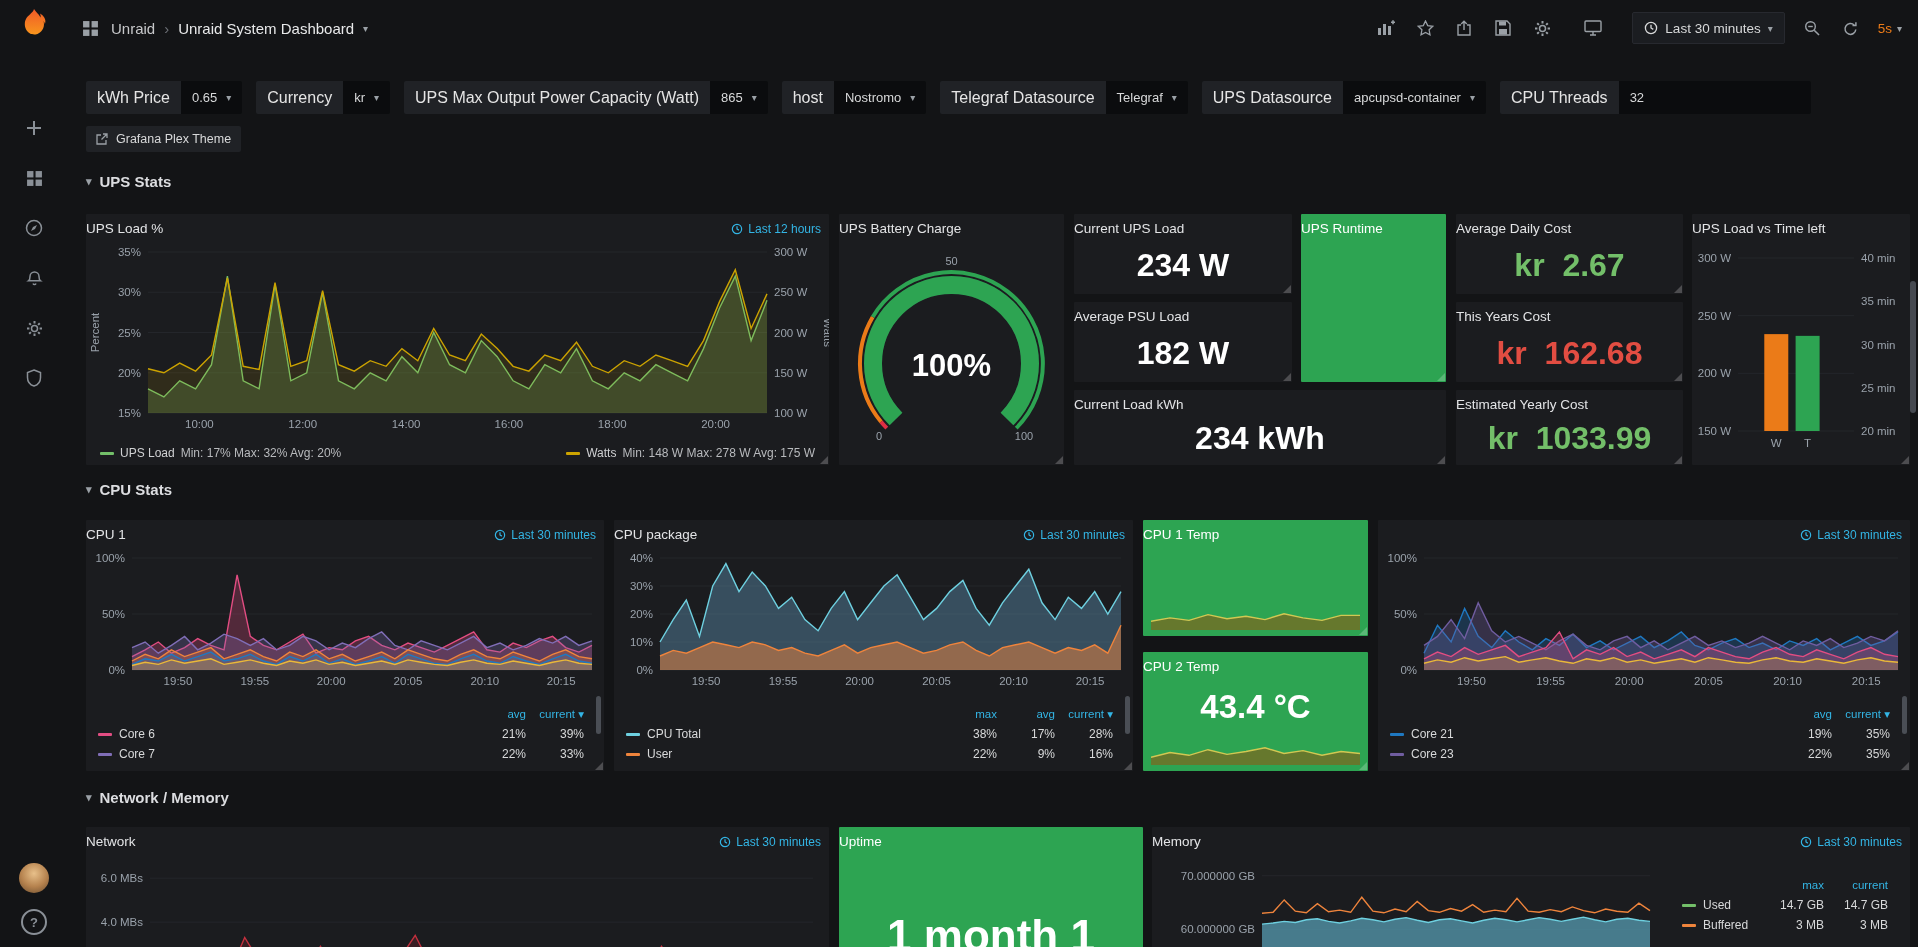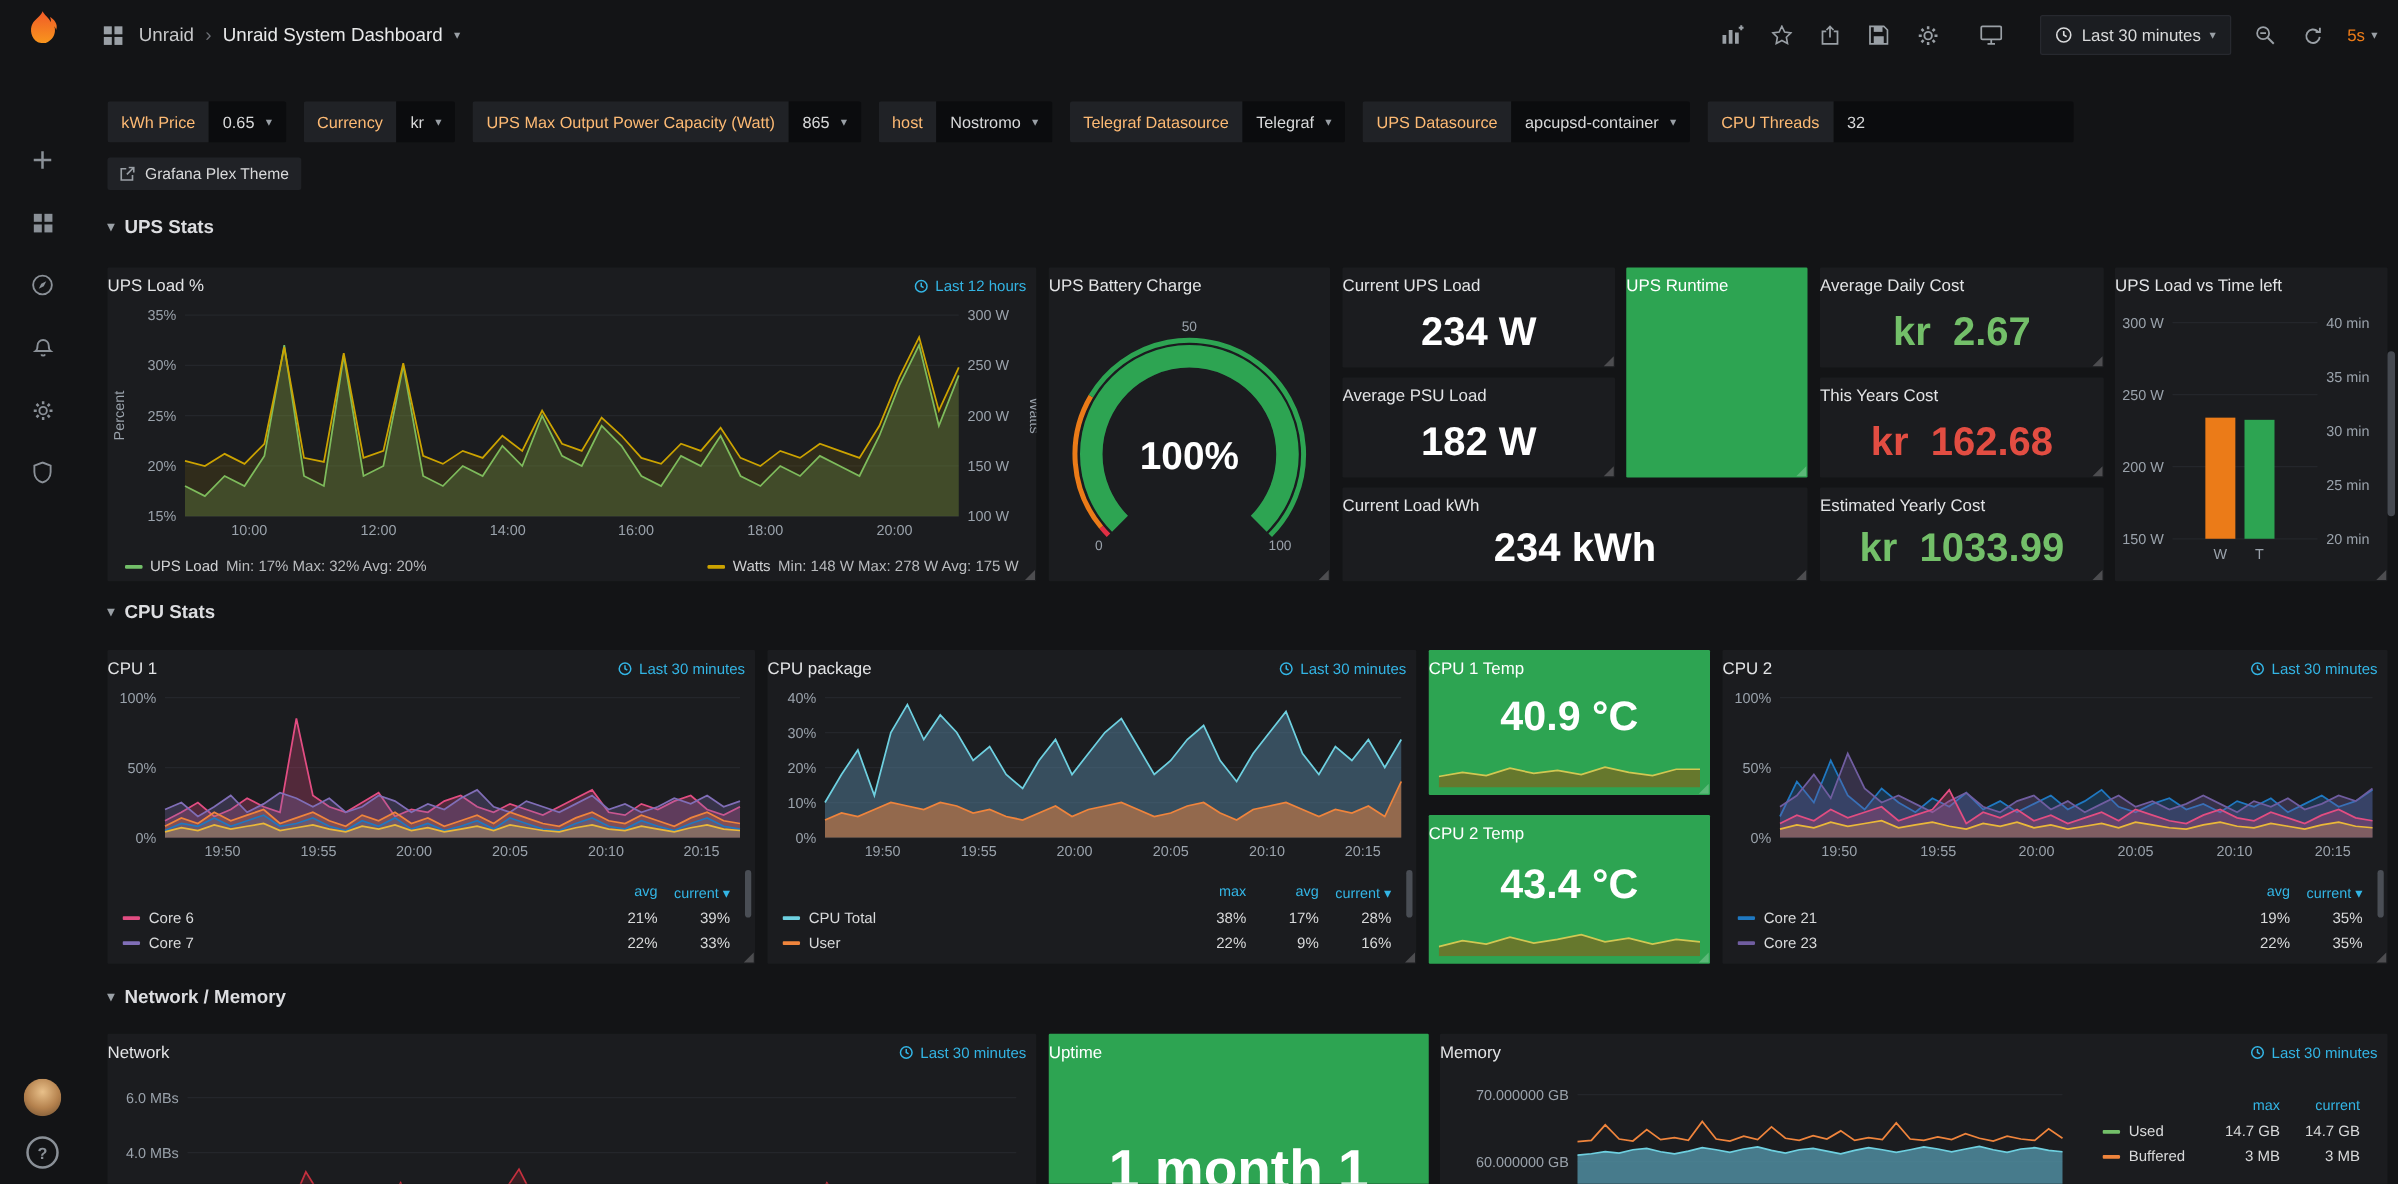--- a/index.html
+++ b/index.html
@@ -21,21 +21,21 @@
 .vcaret{color:#9aa0a6;font-size:10px}
 .nav-right{display:flex;align-items:center;gap:15px}
 .nbtn{width:24px;height:24px;display:flex;align-items:center;justify-content:center;cursor:pointer;color:#9aa0a6;font-size:17px}
 .gap-left{margin-left:12px}
 .time-chip{display:flex;align-items:center;gap:7px;height:30px;padding:0 11px;background:#1b1d21;border:1px solid #27292f;border-radius:2px;font-size:13.5px;color:#d8d9da;cursor:pointer}
 .refresh-chip{display:flex;align-items:center;gap:5px;font-size:13.5px;color:#eb7b18;cursor:pointer}
 
 .dash{position:absolute;left:68px;top:56px;right:0;bottom:0}
 .vars-row{position:absolute;left:18px;top:25px;display:flex;gap:14px}
 .var-chip{display:flex;height:33px;border-radius:2px;overflow:hidden}
-.var-label{display:flex;align-items:center;padding:16px 11px;background:#202226;color:#fdba74;font-size:13px;white-space:nowrap}
+.var-label{display:flex;align-items:center;padding:16px 11px;background:#202226;color:#e5e5e5;font-size:16px;white-space:nowrap}
 .var-value{display:flex;align-items:center;gap:9px;padding:0 11px;background:#0b0c0e;color:#d8d9da;font-size:13px;cursor:pointer;white-space:nowrap}
 .var-value.is-input{width:170px;cursor:text}
 .links-row{position:absolute;left:18px;top:70px;display:flex;gap:10px}
 .dash-link{display:flex;align-items:center;gap:8px;height:26px;padding:0 10px;background:#202226;border-radius:2px;font-size:12.5px;color:#d8d9da;cursor:pointer;text-decoration:none}
 .row-header{position:absolute;display:flex;align-items:center;gap:8px;font-size:15px;font-weight:700;color:#dcdde0;cursor:pointer}
 .row-chev{color:#9aa0a6;font-size:11px}
 
 .panel{position:absolute;background:#1b1c1f;border-radius:1px}
 .panel::after{content:"";position:absolute;right:1px;bottom:1px;border-left:8px solid transparent;border-bottom:8px solid rgba(255,255,255,0.22)}
 .panel.green{background:#2da452}
@@ -514,37 +514,35 @@
             <span class="lg-val">22%</span>
             <span class="lg-val">9%</span>
             <span class="lg-val">16%</span>
           </div>
         </div>
       <div class="legend-scroll"></div>
     </section>
 
     <section class="panel green" style="left:1075px;top:464px;width:225px;height:116px">
       <h2 class="ptitle">CPU 1 Temp</h2>
-      <div class="temp-value">40.9 °C</div>
       <svg class="spark" width="209" height="26">
           <path d="M0.0 17.2L19.0 13.9L38.0 16.4L57.0 10.6L76.0 14.7L95.0 12.3L114.0 15.6L133.0 9.8L152.0 13.9L171.0 16.4L190.0 11.4L209.0 11.4L209 26L0 26Z" fill="rgba(122,106,34,0.75)"></path>
           <path d="M0.0 17.2L19.0 13.9L38.0 16.4L57.0 10.6L76.0 14.7L95.0 12.3L114.0 15.6L133.0 9.8L152.0 13.9L171.0 16.4L190.0 11.4L209.0 11.4" fill="none" stroke="rgba(224,206,84,0.9)" stroke-width="1.4"></path>
         </svg>
     </section>
     <section class="panel green" style="left:1075px;top:596px;width:225px;height:119px">
       <h2 class="ptitle">CPU 2 Temp</h2>
       <div class="temp-value">43.4 °C</div>
       <svg class="spark" width="209" height="26">
           <path d="M0.0 18.3L19.0 13.5L38.0 16.3L57.0 10.7L76.0 15.4L95.0 12.5L114.0 8.8L133.0 14.5L152.0 11.6L171.0 16.3L190.0 12.5L209.0 14.5L209 26L0 26Z" fill="rgba(122,106,34,0.75)"></path>
           <path d="M0.0 18.3L19.0 13.5L38.0 16.3L57.0 10.7L76.0 15.4L95.0 12.5L114.0 8.8L133.0 14.5L152.0 11.6L171.0 16.3L190.0 12.5L209.0 14.5" fill="none" stroke="rgba(224,206,84,0.9)" stroke-width="1.4"></path>
         </svg>
     </section>
 
     <section class="panel" style="left:1310px;top:464px;width:532px;height:251px">
-      <h2 class="ptitle">CPU 2</h2>
       <div class="badge">
           <svg width="12" height="12" viewBox="0 0 14 14">
             <circle cx="7" cy="7" r="5.4" fill="none" stroke="#33b5e5" stroke-width="1.4"></circle>
             <path d="M7 3.8V7l2.2 1.3" fill="none" stroke="#33b5e5" stroke-width="1.4"></path>
           </svg>
           <span>Last 30 minutes</span>
         </div>
       <svg class="chart" width="532" height="140">
           <line x1="46" x2="520" y1="8" y2="8" stroke="#24262b" stroke-width="1"></line>
           <text x="39" y="12" text-anchor="end" fill="#9aa2ab" font-size="11.5">100%</text>

